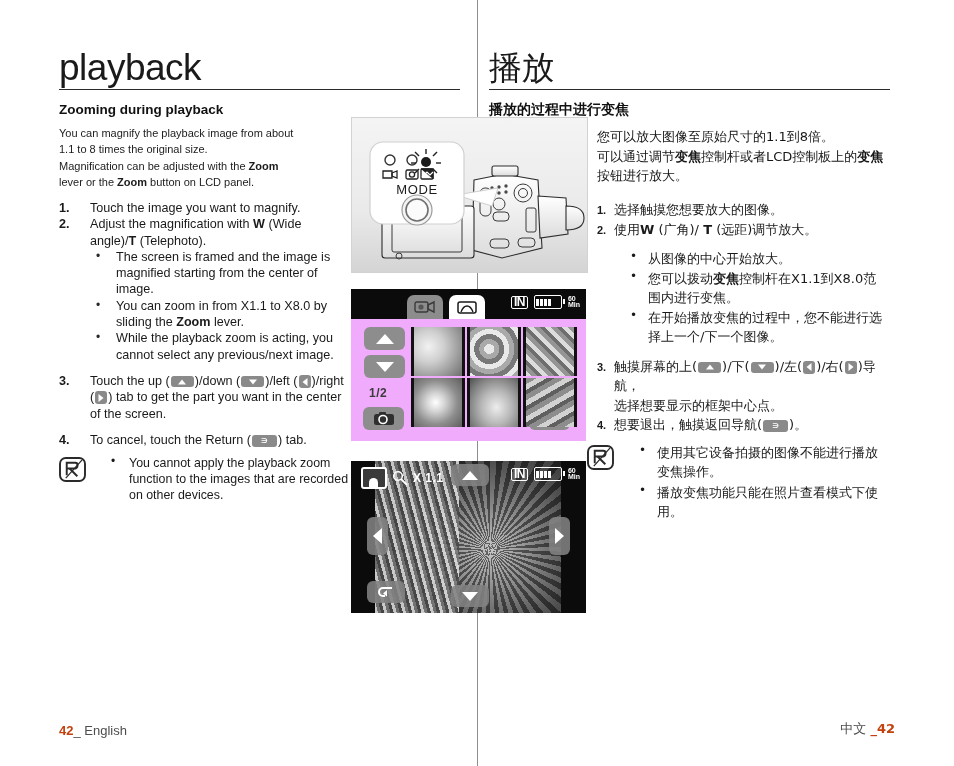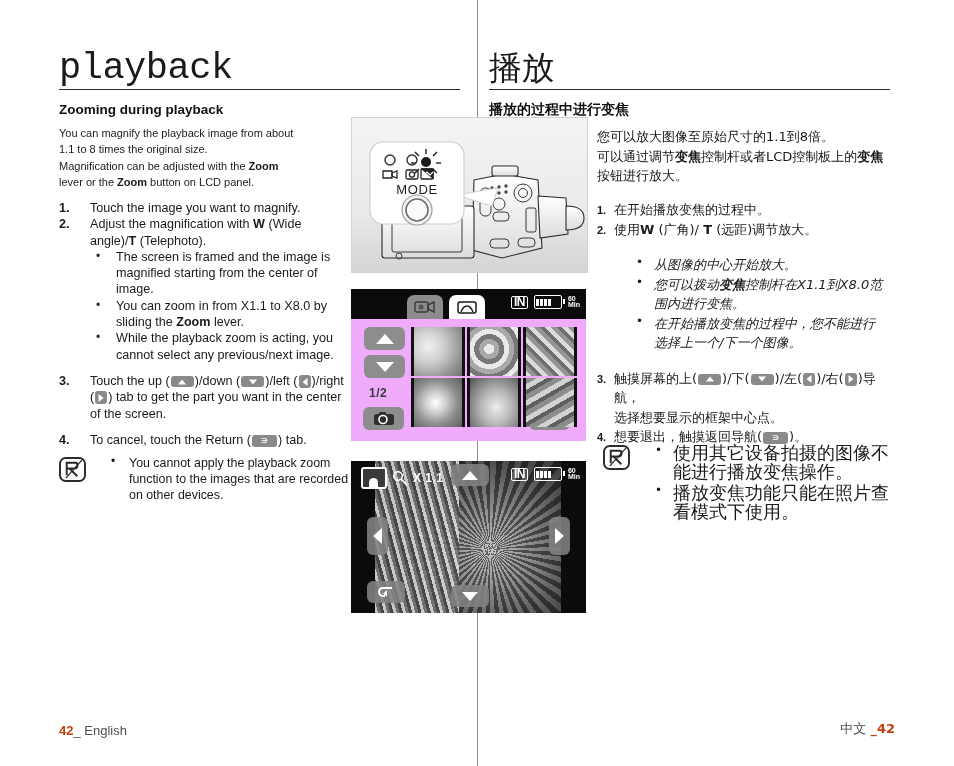--- a/index.html
+++ b/index.html
@@ -34,21 +34,20 @@
   }
   .col-left  { left: 0;   width: 477px; }
   .col-right { left: 477px; width: 477px; }
 
   
   .chapter-title {
     position: absolute;
     font-weight: 400;
     color: #1a1a1a;
     letter-spacing: -0.5px;
-    font-family: Liberation Mono, monospace;
   }
   #title-en {
     left: 59px;
     top: 48px;
     font-size: 37px;
     line-height: 40px;
   }
   #title-zh {
     left: 489px;
     top: 47px;
@@ -129,21 +128,21 @@
   }
   .gap-top { margin-top: 10px; }
 
   
   .note {
     position: absolute;
     font-size: 12.4px;
     line-height: 16px;
   }
   #note-en { left: 59px; top: 455px; width: 300px; }
-  #note-zh { left: 603px; top: 443px; width: 300px; font-family:"DejaVu Sans", sans-serif; font-size: 18px; line-height: 19px;}
+  #note-zh { left: 587px; top: 443px; width: 300px; font-family:"DejaVu Sans", sans-serif; font-size: 13px; line-height: 19px;}
   .note-icon {
     position: absolute;
     left: 0;
     top: 2px;
     width: 27px;
     height: 25px;
   }
   .note ul {
     margin: 0;
     padding: 0;
@@ -194,24 +193,23 @@
   }
   ol.steps-zh > li > .num {
     position: absolute;
     left: 0;
     top: 1px;
     font-weight: bold;
     font-size: 11px;
     font-family: "Liberation Sans", sans-serif;
   }
   ul.sub-zh {
-    margin: 16px;
+    margin: 10px;
     padding: 0;
     list-style: none;
-    font-style: italic;
   }
   ul.sub-zh > li {
     position: relative;
     padding-left: 24px;
   }
   ul.sub-zh > li:before {
     content: "\2022";
     position: absolute;
     left: 6px;
     top: -2px;
@@ -563,21 +561,21 @@
 <div class="body-zh">
   <p>您可以放大图像至原始尺寸的1.1到8倍。</p>
   <p><span>可以通过调节</span><b>变焦</b><span>控制杆或者LCD控制板上的</span><b>变焦</b></p>
   <p>按钮进行放大。</p>
 </div>
 
 <ol class="steps-zh">
 
   <li>
     <span class="num">1.</span>
-    <span>在开始播放变焦的过程中。</span>
+    <span>选择触摸您想要放大的图像。</span>
   </li>
 
   <li>
     <span class="num">2.</span>
     <span><span>使用</span><b>W</b><span> (广角)/ </span><b>T</b><span> (远距)调节放大。</span></span>
 
     <ul class="sub-zh">
       <li>从图像的中心开始放大。</li>
       <li><span>您可以拨动</span><b>变焦</b><span>控制杆在X1.1到X8.0范围内进行变焦。</span></li>
       <li>在开始播放变焦的过程中，您不能进行选择上一个/下一个图像。</li>

